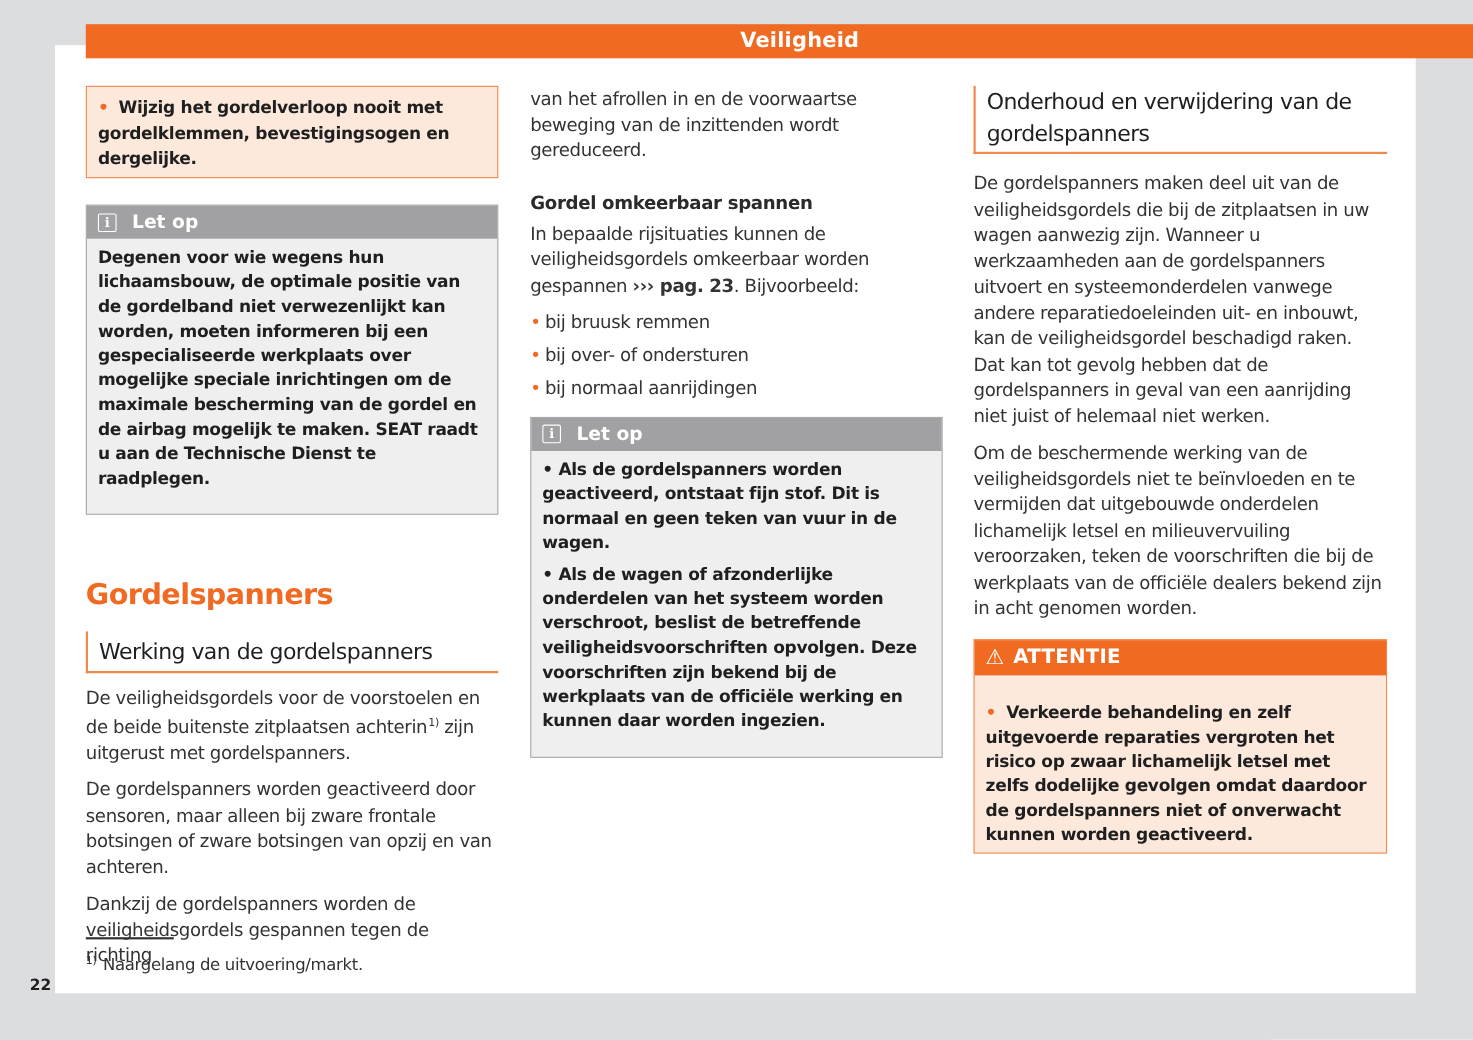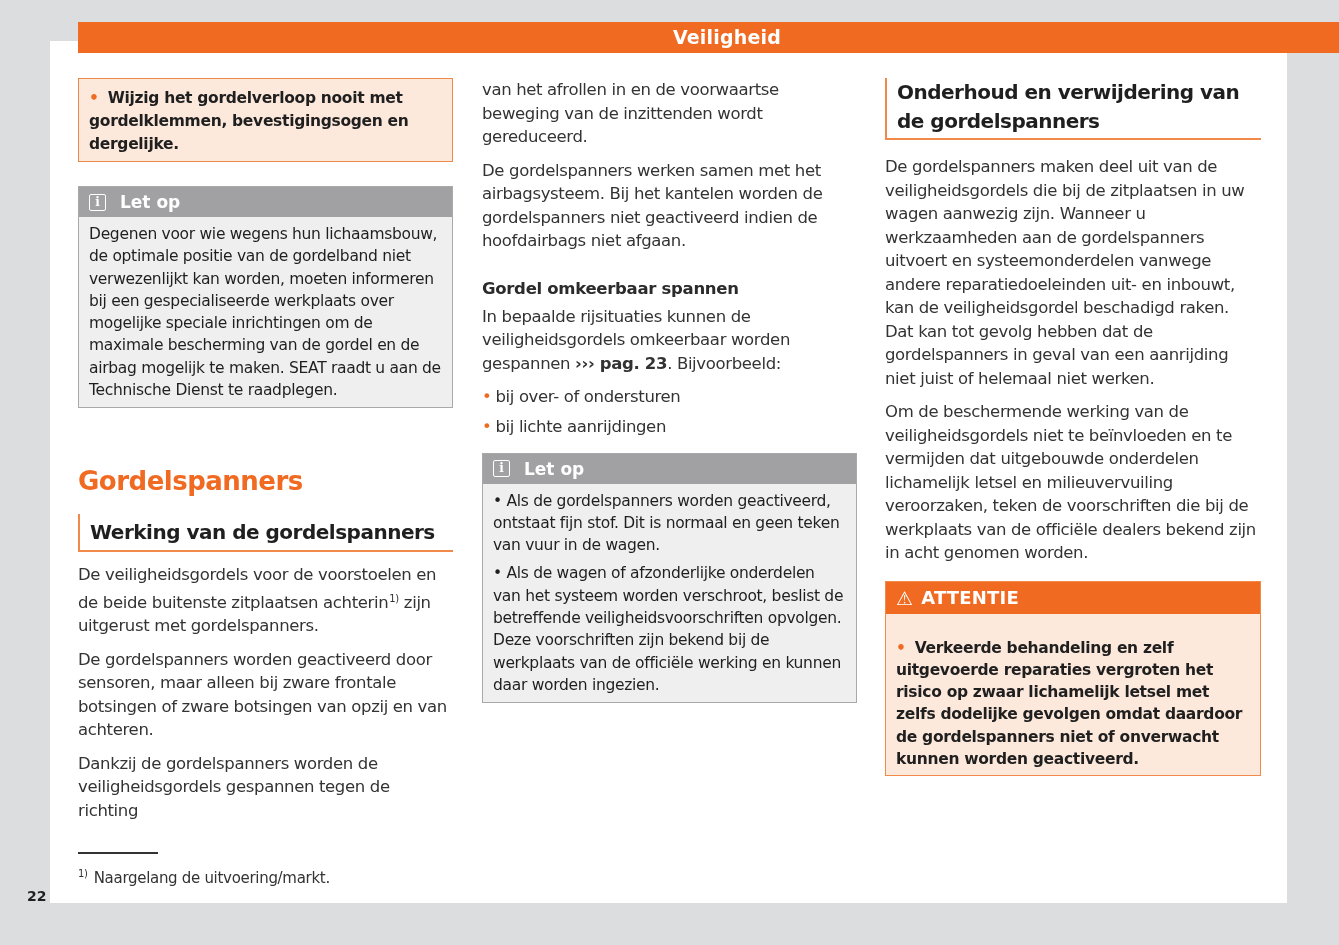--- a/index.html
+++ b/index.html
@@ -57,37 +57,37 @@
       display: flex; align-items: center;
     }
     .info-icon {
       display: inline-block; width: 17px; height: 17px;
       border: 1.5px solid #fff; border-radius: 2px;
       font-family: "DejaVu Serif", serif;
       font-size: 12px; line-height: 14px; text-align: center;
       font-weight: bold; margin-right: 14px;
     }
     .note-body {
-      padding: 6px 10px 6px 10px;
-      font-size: 15.5px; font-weight: normal; line-height: 22.3px;
+      padding: 6px 10px 21px 10px;
+      font-size: 15.5px; font-weight: bold; line-height: 22.3px;
       color: #1f1f1f; letter-spacing: -0.3px;
     }
     .note-body p { margin-bottom: 6px; }
     .note-body p:last-child { margin-bottom: 0; }
 
     h1.orange {
       font-size: 26px; font-weight: bold; color: #f06a22;
       letter-spacing: -0.5px;
       margin-top: 58px; margin-bottom: 18px;
     }
     h2.sub {
       border-left: 2px solid #f0894a;
       border-bottom: 2px solid #f0894a;
       padding: 4px 0 3px 10px;
-      font-size: 20px; font-weight: bold; color: #1f1f1f;
+      font-size: 20px; font-weight: normal; color: #1f1f1f;
       line-height: 29px;
       letter-spacing: -0.5px;
       margin-bottom: 11px;
     }
     h3.small {
       font-size: 16.5px; font-weight: bold; color: #2b2b2b;
       margin-top: 26px; margin-bottom: 7px; letter-spacing: -0.3px;
     }
     ul.bul { list-style: none; margin-top: 3px; margin-bottom: 12px; }
     ul.bul li {
@@ -157,31 +157,31 @@
 
   <p class="body">
     <span>De veiligheidsgordels voor de voorstoelen en de beide buitenste zitplaatsen achterin</span><sup>1)</sup><span> zijn uitgerust met gordelspanners.</span>
   </p>
   <p class="body">De gordelspanners worden geactiveerd door sensoren, maar alleen bij zware frontale botsingen of zware botsingen van opzij en van achteren.</p>
   <p class="body">Dankzij de gordelspanners worden de veiligheidsgordels gespannen tegen de richting</p>
 </div>
 
 <div class="col col2">
   <p class="body">van het afrollen in en de voorwaartse beweging van de inzittenden wordt gereduceerd.</p>
-  <p class="body">De gordelspanners werken samen met het airbagsysteem. Bij het kantelen worden de gordelspanners niet geactiveerd indien de hoofdairbags niet afgaan.</p>
 
   <h3 class="small">Gordel omkeerbaar spannen</h3>
 
   <p class="body">
     <span>In bepaalde rijsituaties kunnen de veiligheidsgordels omkeerbaar worden gespannen </span><span class="link"><span>›››</span> <span>pag. 23</span></span><span>. Bijvoorbeeld:</span>
   </p>
 
   <ul class="bul">
+    <li><span class="dot">•</span><span>bij bruusk remmen</span></li>
     <li><span class="dot">•</span><span>bij over- of ondersturen</span></li>
-    <li><span class="dot">•</span><span>bij lichte aanrijdingen</span></li>
+    <li><span class="dot">•</span><span>bij normaal aanrijdingen</span></li>
   </ul>
 
   <div class="note-box" style="margin-top:14px;">
     <div class="note-head">
       <span class="info-icon">i</span>
       <span>Let op</span>
     </div>
     <div class="note-body">
       <p><span>• </span><span>Als de gordelspanners worden geactiveerd, ontstaat fijn stof. Dit is normaal en geen teken van vuur in de wagen.</span></p>
       <p><span>• </span><span>Als de wagen of afzonderlijke onderdelen van het systeem worden verschroot, beslist de betreffende veiligheidsvoorschriften opvolgen. Deze voorschriften zijn bekend bij de werkplaats van de officiële werking en kunnen daar worden ingezien.</span></p>

